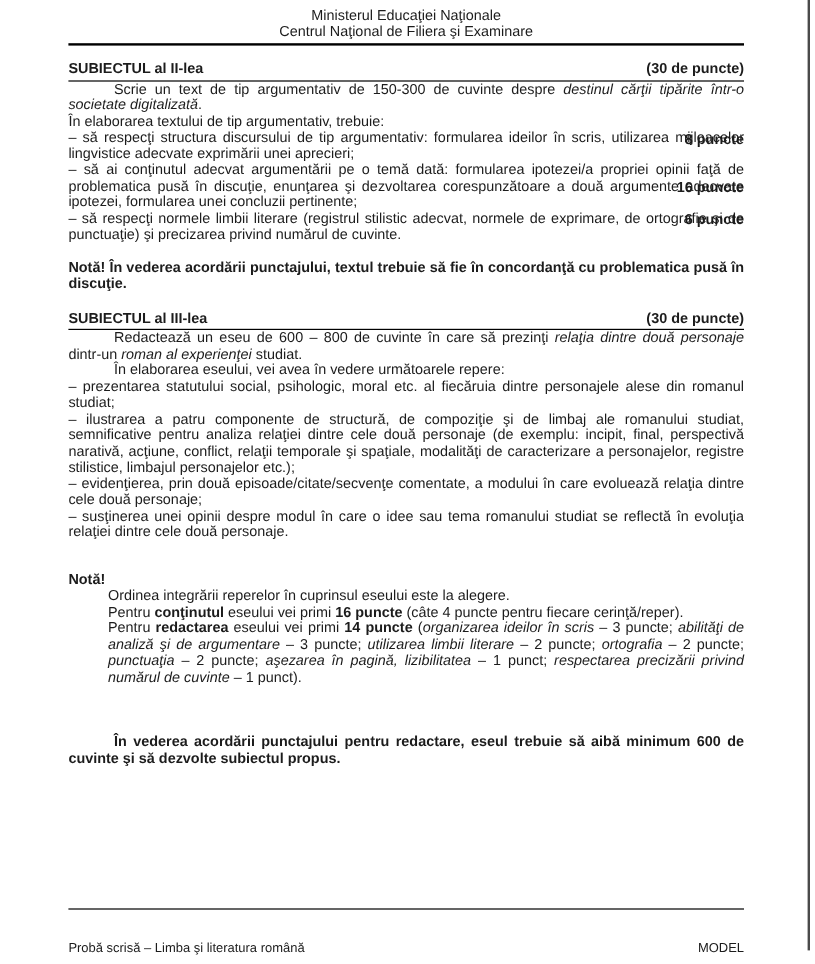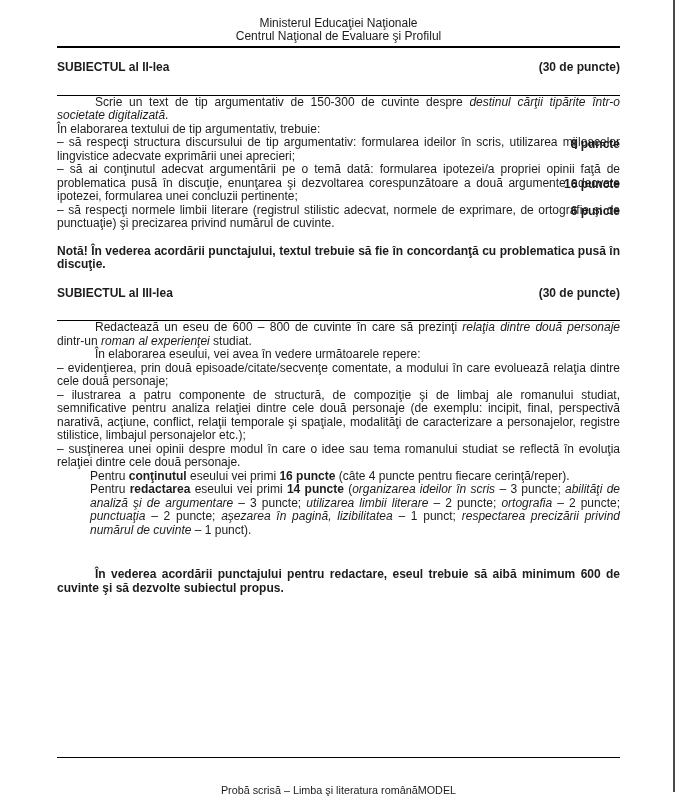--- a/index.html
+++ b/index.html
@@ -14,63 +14,63 @@
   }
   .scan-edge {
     position:absolute; top:0; right:4px; width:2px; height:792px;
     background:#4a4a4a;
   }
   .page {
     position:absolute; left:57px; top:0; width:563px;
   }
   header.doc-header {
     text-align:center;
-    padding-top:17px; padding-bottom:3px;
+    padding-top:7px; padding-bottom:3px;
     border-bottom:2px solid #000;
   }
   header.doc-header div { line-height:13px; }
   .subject-heading {
     display:flex; justify-content:space-between;
     font-weight:bold;
     border-bottom:1.5px solid #000;
-    margin-top:13px; padding-bottom:20px;
+    margin-top:13px; padding-bottom:2px;
   }
   p { margin:0; }
   .justify { text-align:justify; }
   .tindent { text-indent:38px; }
   .mt { margin-top:0; }
   .mt2 { margin-top:14px; }
   .mt3 { margin-top:15px;text-align:right; }
   .mt-big { margin-top:26px; }
-  .mt-big2 { margin-top:31px; }
+  .mt-big2 { margin-top:41px; }
   .bold { font-weight:bold; }
   .req { position:relative; }
   .req .pts {
     position:absolute; right:0; bottom:12px;
     font-weight:bold;
   }
   .nota-block { margin-left:33px; }
   footer.doc-footer {
     position:absolute; left:57px; bottom:7px; width:563px;
     font-size:10.8px; line-height:12.5px;
   }
   .footer-rule { border-top:1.5px solid #000; margin-bottom:3px; }
-  .footer-row { display:flex; justify-content:center;margin-top:26px; }
+  .footer-row { display:flex; justify-content:space-between;margin-top:26px; }
   .center { text-align:center; }
 </style>
 </head>
 <body>
 
 <div class="scan-edge"></div>
 
 <div class="page">
 
   <header class="doc-header">
     <div>Ministerul Educaţiei Naţionale</div>
-    <div>Centrul Naţional de Evaluare şi Profilul</div>
+    <div>Centrul Naţional de Filiera şi Examinare</div>
   </header>
 
   <section>
     <div class="subject-heading">
       <span>SUBIECTUL al II-lea</span>
       <span>(30 de puncte)</span>
     </div>
 
     <p class="justify tindent mt"><span>Scrie un text de tip argumentativ de 150-300 de cuvinte despre </span><span style="font-style: italic;">destinul cărţii tipărite într-o societate digitalizată</span><span>.</span></p>
 
@@ -95,25 +95,28 @@
   <section>
     <div class="subject-heading mt3">
       <span>SUBIECTUL al III-lea</span>
       <span>(30 de puncte)</span>
     </div>
 
     <p class="justify tindent mt"><span>Redactează un eseu de 600 – 800 de cuvinte în care să prezinţi </span><span style="font-style: italic;">relaţia dintre două personaje</span><span> dintr-un </span><span style="font-style: italic;">roman al experienţei</span><span> studiat.</span></p>
 
     <p class="tindent mt">În elaborarea eseului, vei avea în vedere următoarele repere:</p>
 
+    <p class="justify">– prezentarea statutului social, psihologic, moral etc. al fiecăruia dintre personajele alese din romanul studiat;</p>
+    <p class="justify">– ilustrarea a patru componente de structură, de compoziţie şi de limbaj ale romanului studiat, semnificative pentru analiza relaţiei dintre cele două personaje (de exemplu: incipit, final, perspectivă narativă, acţiune, conflict, relaţii temporale şi spaţiale, modalităţi de caracterizare a personajelor, registre stilistice, limbajul personajelor etc.);</p>
     <p class="justify">– evidenţierea, prin două episoade/citate/secvenţe comentate, a modului în care evoluează relaţia dintre cele două personaje;</p>
-    <p class="justify">– ilustrarea a patru componente de structură, de compoziţie şi de limbaj ale romanului studiat, semnificative pentru analiza relaţiei dintre cele două personaje (de exemplu: incipit, final, perspectivă narativă, acţiune, conflict, relaţii temporale şi spaţiale, modalităţi de caracterizare a personajelor, registre stilistice, limbajul personajelor etc.);</p>
     <p class="justify">– susţinerea unei opinii despre modul în care o idee sau tema romanului studiat se reflectă în evoluţia relaţiei dintre cele două personaje.</p>
 
+    <p class="bold mt-big">Notă!</p>
     <div class="nota-block">
+      <p>Ordinea integrării reperelor în cuprinsul eseului este la alegere.</p>
       <p><span>Pentru </span><span style="font-weight: bold;">conţinutul</span><span> eseului vei primi </span><span style="font-weight: bold;">16 puncte</span><span> (câte 4 puncte pentru fiecare cerinţă/reper).</span></p>
       <p class="justify"><span>Pentru </span><span style="font-weight: bold;">redactarea</span><span> eseului vei primi </span><span style="font-weight: bold;">14 puncte</span><span> (</span><span style="font-style: italic;">organizarea ideilor în scris</span><span> – 3 puncte; </span><span style="font-style: italic;">abilităţi de analiză şi de argumentare</span><span> – 3 puncte; </span><span style="font-style: italic;">utilizarea limbii literare</span><span> – 2 puncte; </span><span style="font-style: italic;">ortografia</span><span> – 2 puncte; </span><span style="font-style: italic;">punctuaţia</span><span> – 2 puncte; </span><span style="font-style: italic;">aşezarea în pagină, lizibilitatea</span><span> – 1 punct; </span><span style="font-style: italic;">respectarea precizării privind numărul de cuvinte</span><span> – 1 punct).</span></p>
     </div>
 
     <p class="bold justify tindent mt-big2">În vederea acordării punctajului pentru redactare, eseul trebuie să aibă minimum 600 de cuvinte şi să dezvolte subiectul propus.</p>
   </section>
 
 </div>
 
 <footer class="doc-footer">

